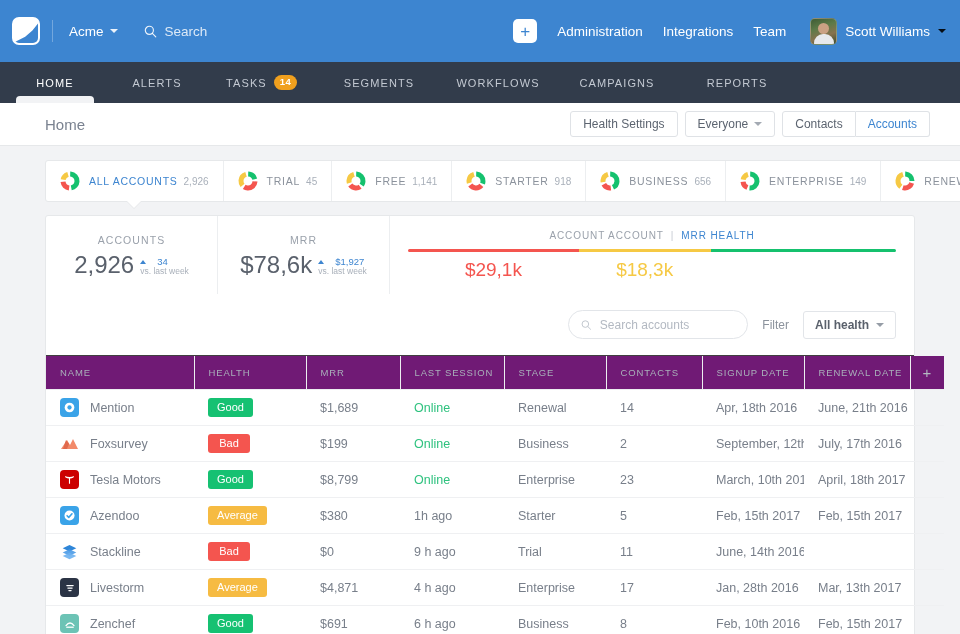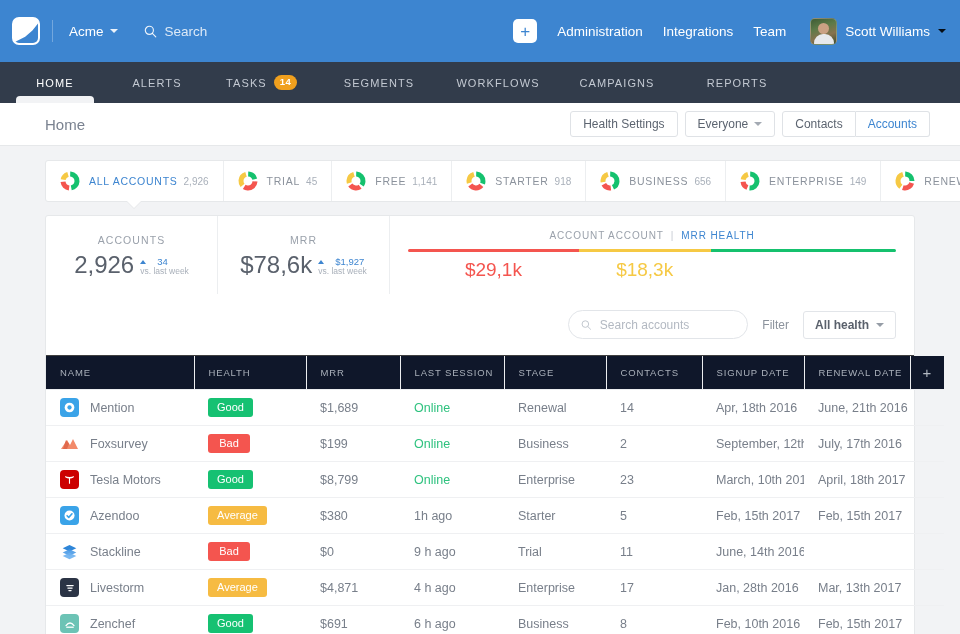--- a/index.html
+++ b/index.html
@@ -247,21 +247,21 @@
     font-size: 12px; color: #5a616c; cursor: pointer; font-weight: bold;
   }
 
   
   table { width: 100%; border-collapse: collapse; table-layout: fixed; }
   thead th {
     text-align: left; font-weight: normal;
     font-size: 9.5px; letter-spacing: .85px; color: #a9b0ba;
     padding: 9px 0 9px 14px; height: 27px;
     border-bottom: 1px solid #eceef0; border-right: 1px solid #eceef0;
-    background: #0f172a;
+    background: #701a75;
   }
   thead th:last-child { border-right: 0; text-align: center; padding-left: 0; }
   .addcol { color: #b3b9c2; font-size: 15px; cursor: pointer; line-height: 1; }
   tbody td {
     font-size: 12.5px; color: #787f8a;
     padding: 0 0 0 14px; height: 36px;
     border-bottom: 1px solid #eff0f2;
     white-space: nowrap; overflow: hidden;
   }
   tbody tr:last-child td { border-bottom: 0; }

